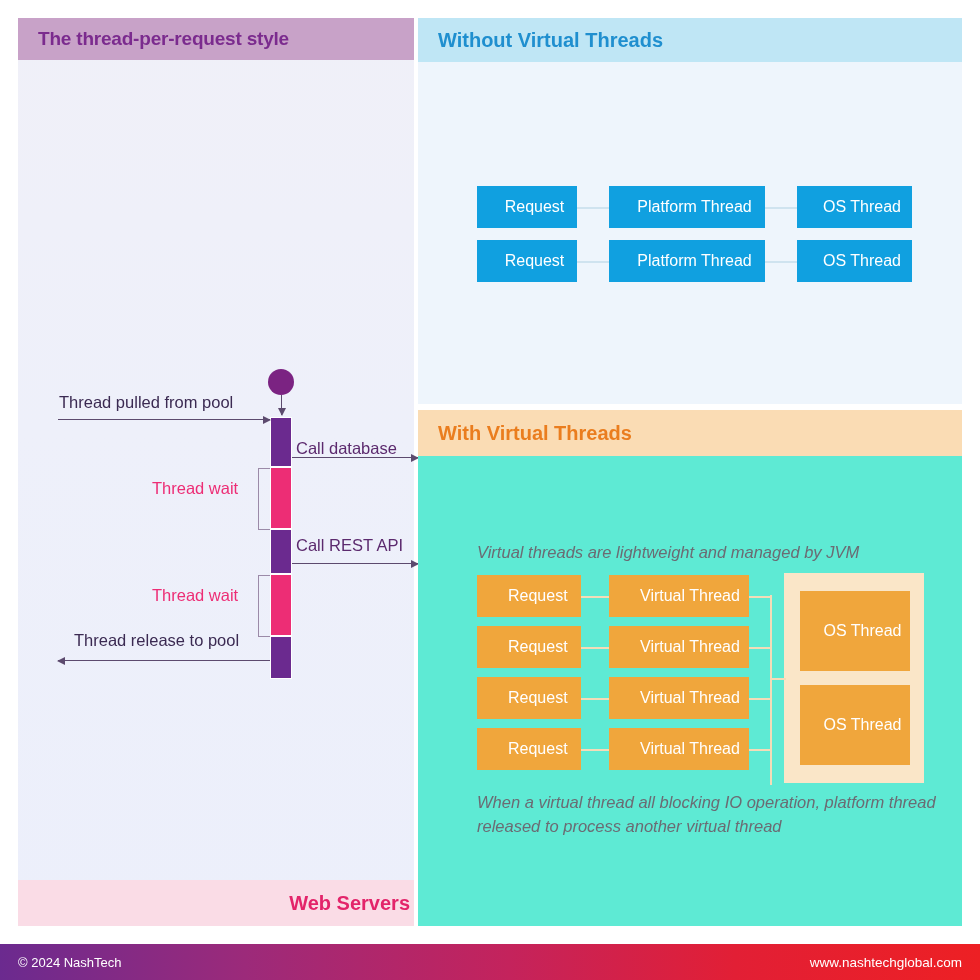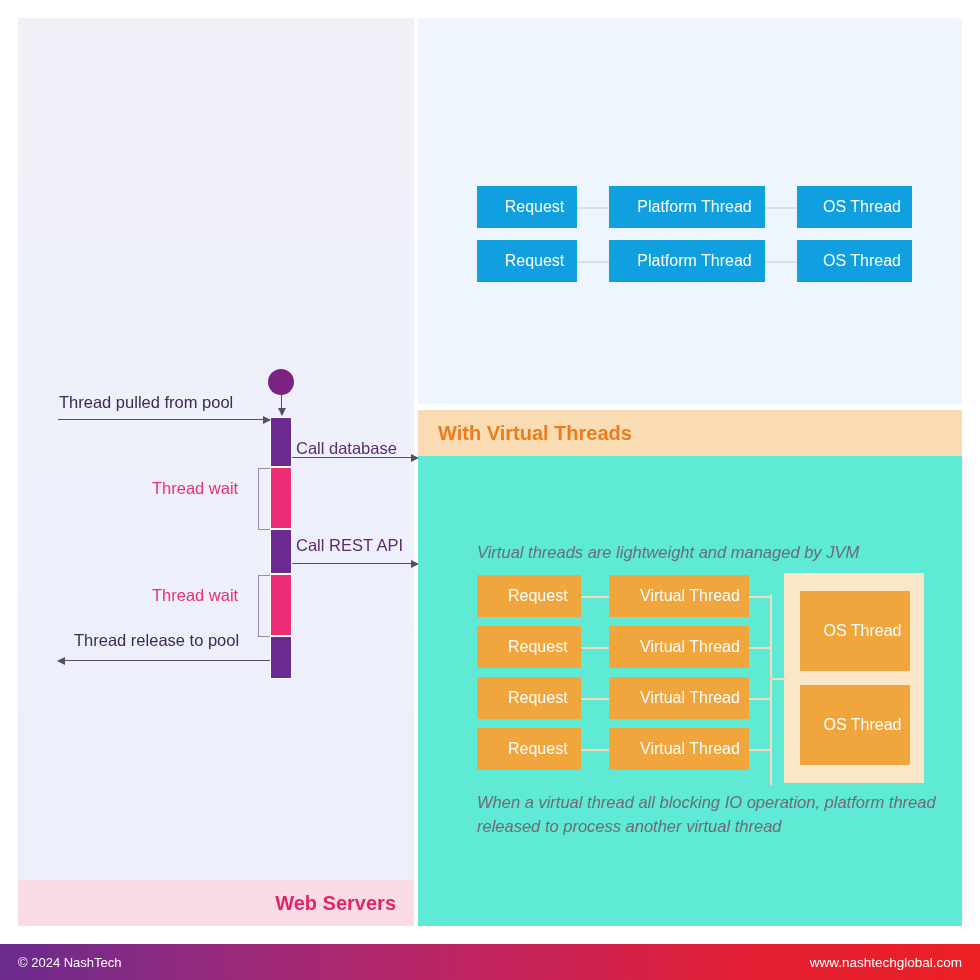--- a/index.html
+++ b/index.html
@@ -53,21 +53,21 @@
     left: 0;
     bottom: 0;
     width: 100%;
     height: 46px;
     background: #fadce6;
     display: flex;
     align-items: center;
     justify-content: flex-end;
   }
   #web-servers-bar .title {
-    margin-right: 18px;
+    margin-right: 4px;
     color: #e3246a;
     font-size: 20px;
     font-weight: bold;
   }
 
   
   #timeline {
     position: absolute;
     left: 0;
     top: 42px;
@@ -241,20 +241,23 @@
     font-size: 13.5px;
   }
 </style>
 </head>
 <body>
 
 <div id="stage">
 
   <div id="left-panel">
 
+    <div id="left-header">
+      <span class="title">The thread-per-request style</span>
+    </div>
 
     <div id="timeline">
 
       <div class="tl-dot" style="left:250px; top:309px;"></div>
 
       <div class="tl-arrow-v" style="left:263px; top:335px; height:20px;"></div>
 
       <div class="tl-seg active" style="left:252px; top:357px; height:50px;"></div>
       <div class="tl-seg wait" style="left:252px; top:407px; height:62px;"></div>
       <div class="tl-seg active" style="left:252px; top:469px; height:45px;"></div>
@@ -280,20 +283,23 @@
       <div class="tl-arrow left" style="left:40px; top:600px; width:212px;"></div>
 
     </div>
 
     <div id="web-servers-bar">
       <span class="title">Web Servers</span>
     </div>
   </div>
 
   <div id="panel-without">
+    <div id="without-header">
+      <span class="title">Without Virtual Threads</span>
+    </div>
 
     <div class="conn" style="left:157px; top:189px; width:34px; height:2px;"></div>
     <div class="conn" style="left:347px; top:189px; width:33px; height:2px;"></div>
     <div class="nbox blue" style="left:59px; top:168px; width:100px; height:42px;">
       <span class="lbl">Request</span>
     </div>
     <div class="nbox blue" style="left:191px; top:168px; width:156px; height:42px;">
       <span class="lbl">Platform Thread</span>
     </div>
     <div class="nbox blue" style="left:379px; top:168px; width:115px; height:42px;">

